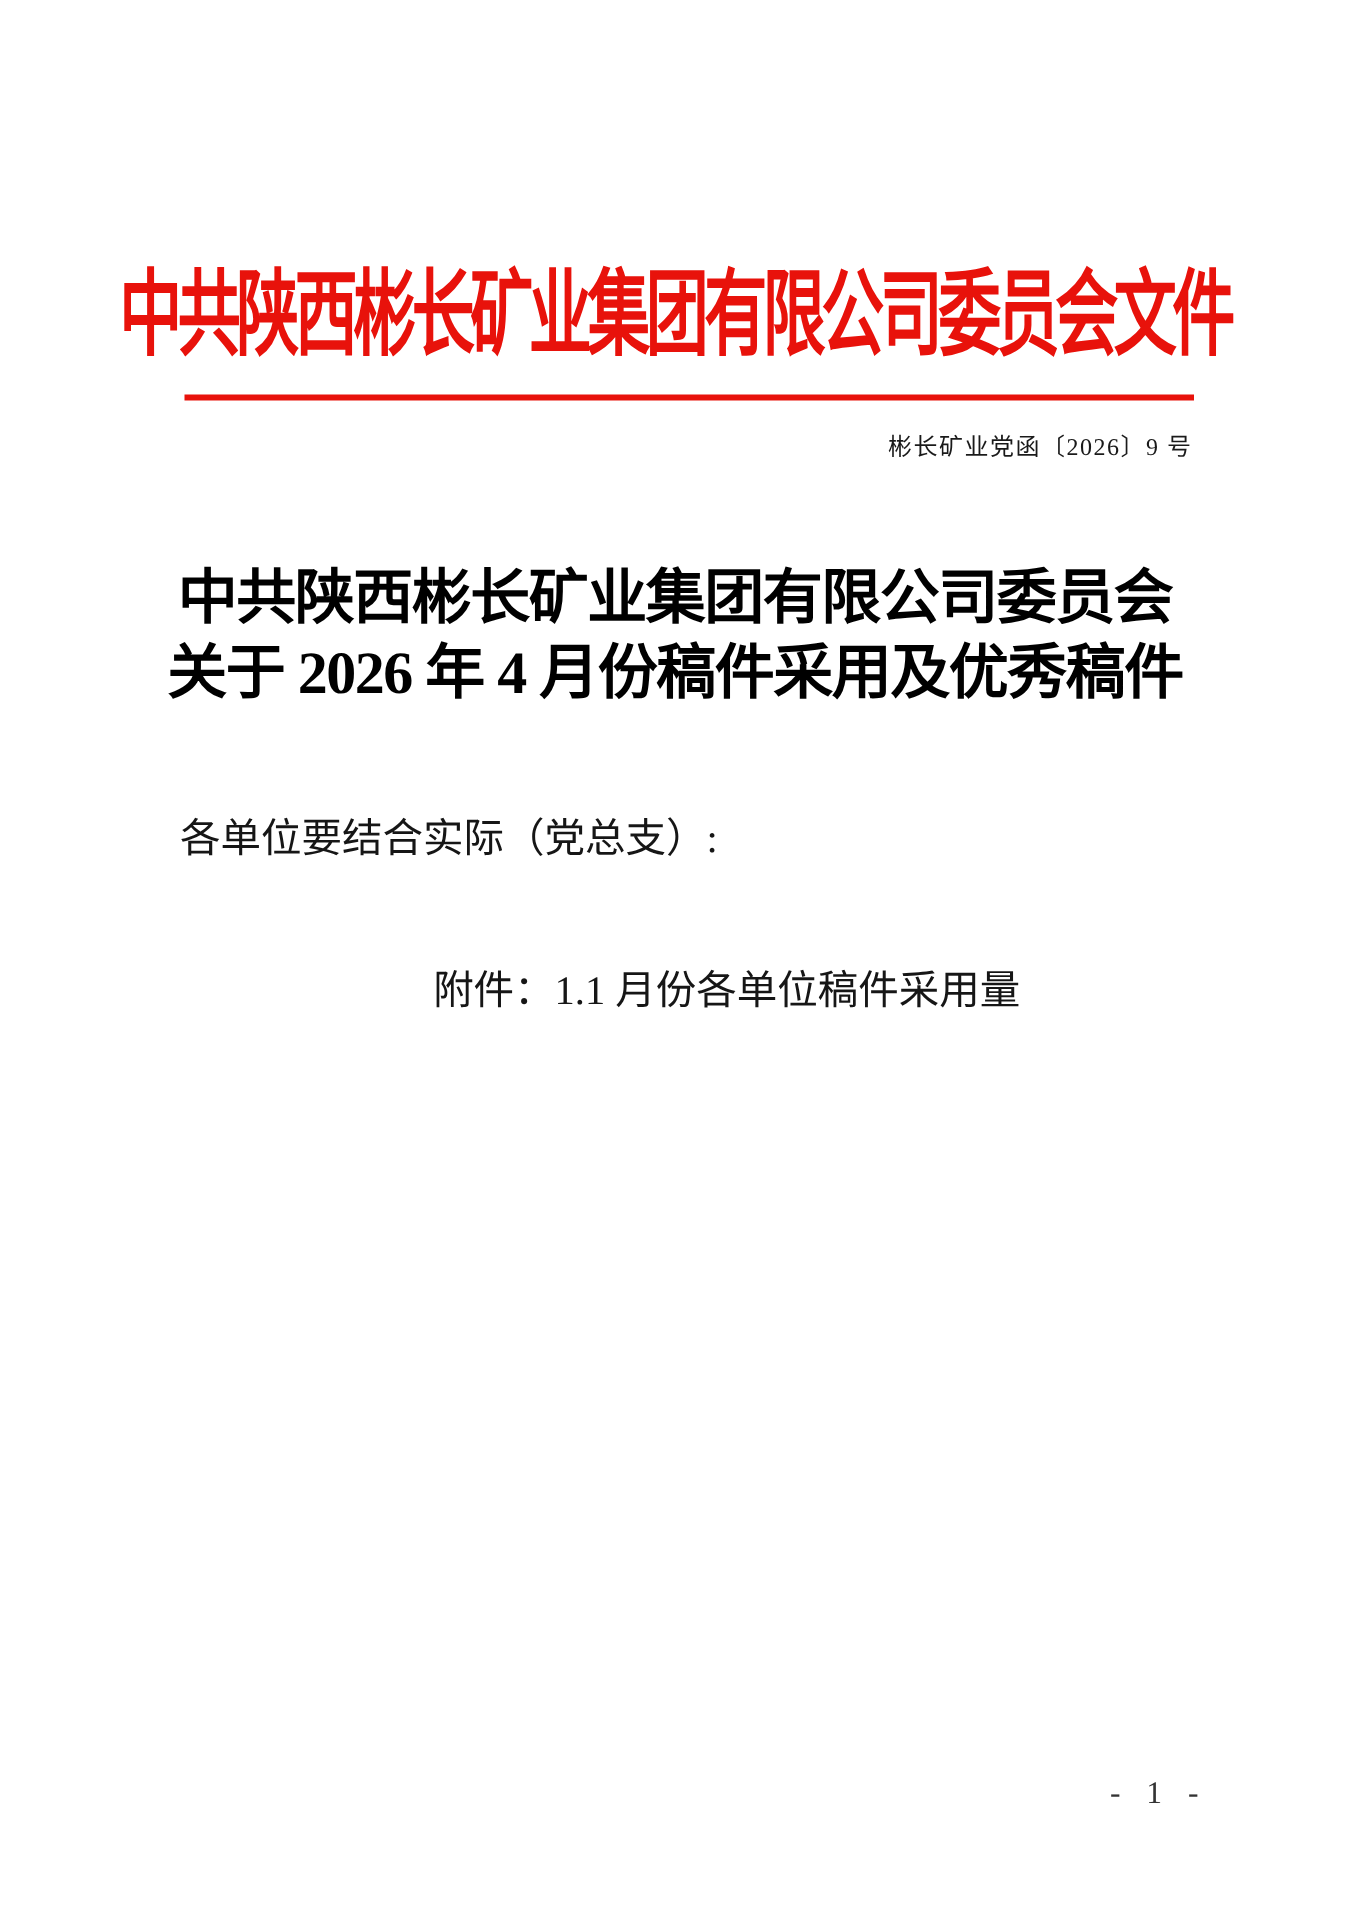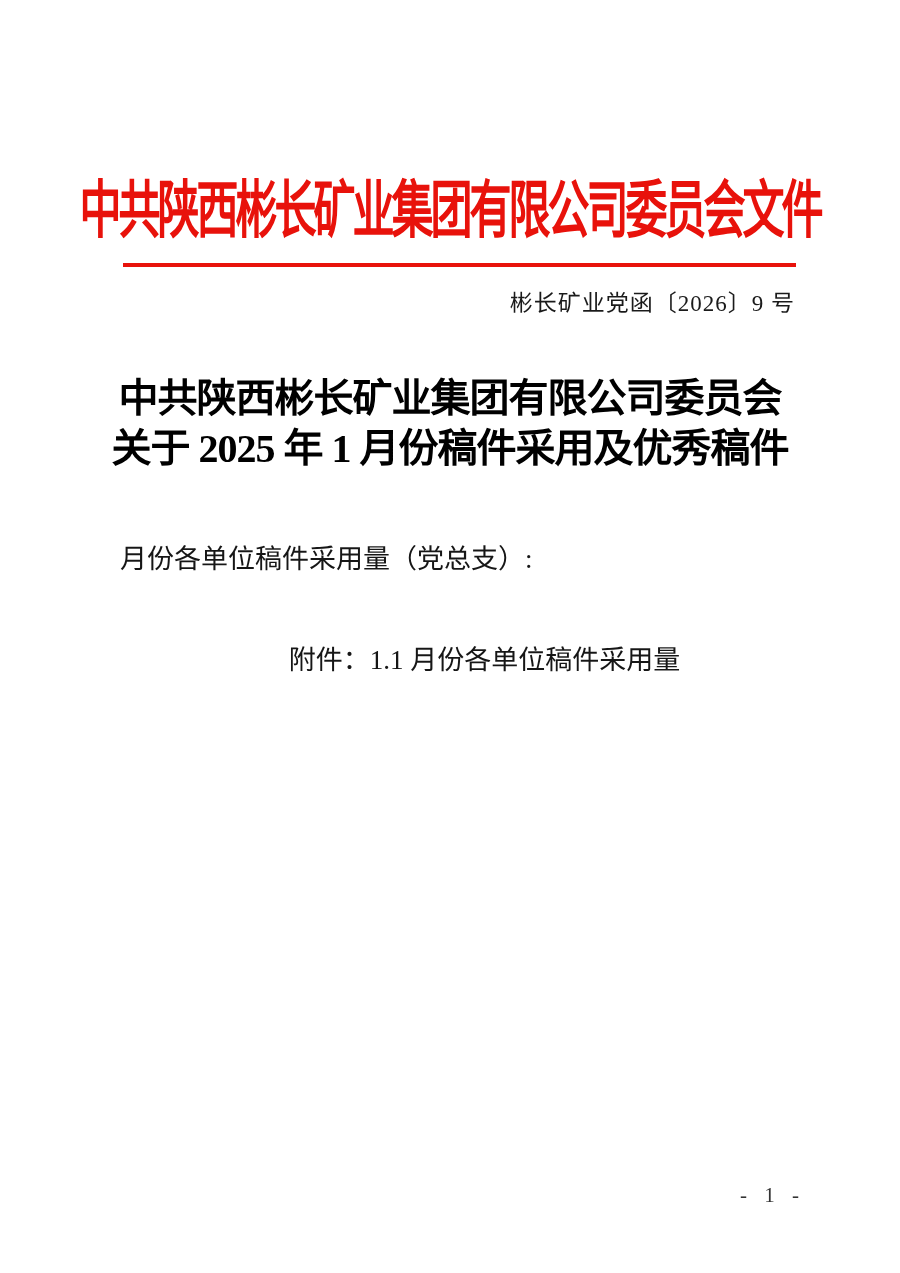--- a/index.html
+++ b/index.html
@@ -38,21 +38,21 @@
     top: 263px;
     left: 123px;
     width: 673px;
     height: 4px;
     background: #e8120b;
   }
   .doc-number {
     position: absolute;
     top: 284px;
     right: 105px;
-    font-size: 23px;
+    font-size: 16px;
     letter-spacing: 1px;
     color: #1a1a1a;
     white-space: nowrap;
   }
   
   .doc-title {
     position: absolute;
     top: 374px;
     left: 0;
     width: 100%;
@@ -100,23 +100,23 @@
 <div class="page">
 
   <div class="org-title">中共陕西彬长矿业集团有限公司委员会文件</div>
 
   <div class="red-line"></div>
 
   <div class="doc-number">彬长矿业党函〔2026〕9 号</div>
 
   <h1 class="doc-title">
     <span class="title-line">中共陕西彬长矿业集团有限公司委员会</span>
-    <span class="title-line">关于 2025 年 1 月份稿件采用及优秀稿件</span>
+    <span class="title-line">关于 2026 年 4 月份稿件采用及优秀稿件</span>
   </h1>
 
   <main class="body-text">
-    <p class="salutation">月份各单位稿件采用量（党总支）:</p>
+    <p class="salutation">各单位要结合实际（党总支）:</p>
     <p class="attachment">附件：1.1 月份各单位稿件采用量</p>
   </main>
 
   <div class="page-number">- 1 -</div>
 
 </div>
 
 </body></html>

